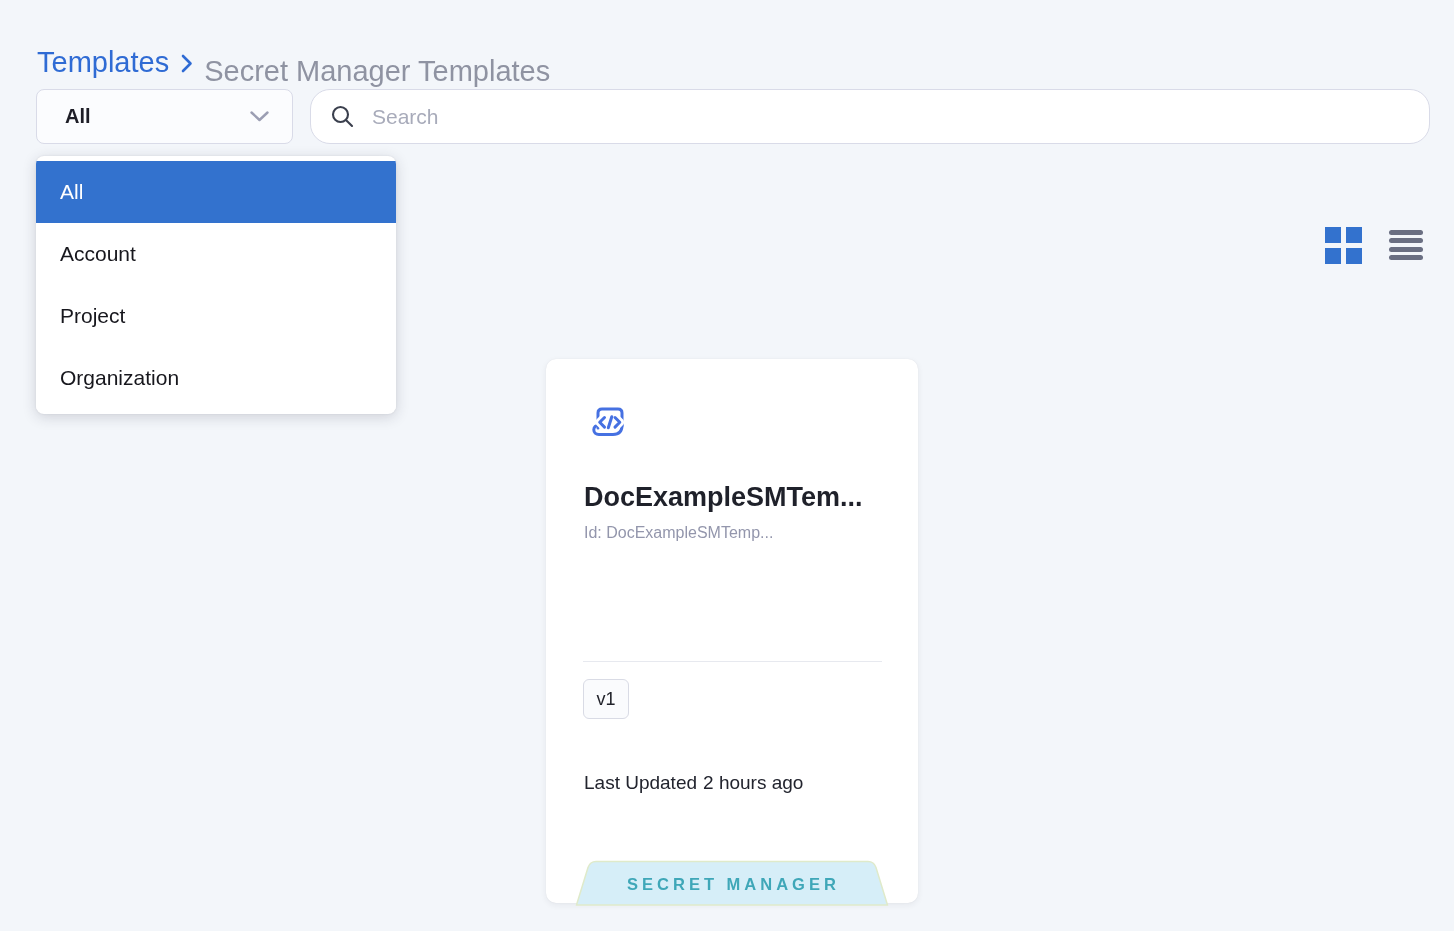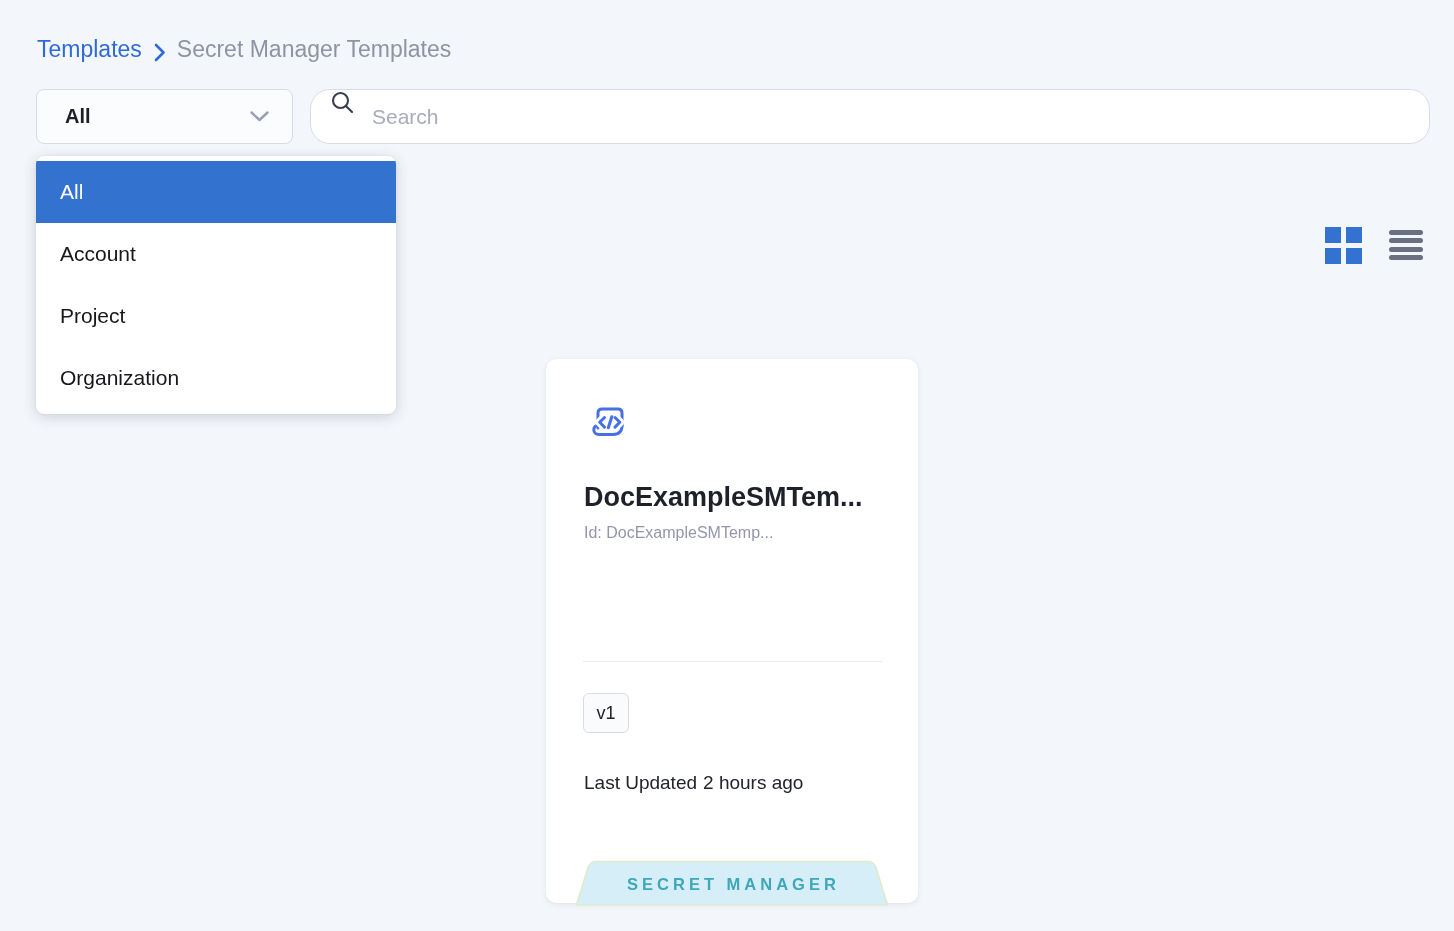--- a/index.html
+++ b/index.html
@@ -10,39 +10,39 @@
   *{box-sizing:border-box;}
   html,body{margin:0;padding:0;}
   body{
     width:1454px;height:931px;position:relative;overflow:hidden;
     background:var(--page-bg);
     font-family:"Liberation Sans",sans-serif;
     -webkit-font-smoothing:antialiased;
   }
 
   
-  .breadcrumb{position:absolute;left:37px;top:36px;display:flex;align-items:flex-end;gap:11px;font-size:23px;}
+  .breadcrumb{position:absolute;left:37px;top:36px;display:flex;align-items:center;gap:11px;font-size:29px;}
   .crumb-link{color:var(--link-blue);cursor:pointer;}
   .crumb-sep{display:flex;align-items:center;margin-top:2px;}
-  .crumb-current{color:#8F93A2;}
+  .crumb-current{color:#8F93A2;margin-top:19px;}
 
   
   .filter-select{
     position:absolute;left:36px;top:89px;width:257px;height:55px;
     background:#FBFCFE;border:1px solid var(--border-gray);border-radius:8px;
     display:flex;align-items:center;justify-content:space-between;
     padding:0 22px 0 28px;cursor:pointer;
   }
   .filter-value{font-size:20px;font-weight:bold;color:#1E1E27;}
 
   
   .search-box{
     position:absolute;left:310px;top:89px;width:1120px;height:55px;
     background:#fff;border:1px solid var(--border-gray);border-radius:20px;
-    display:flex;gap:15px;padding:0 19px;
+    display:flex;align-items:center;gap:15px;padding:0 19px;
   }
   .search-box input{
     flex:1;border:none;outline:none;background:transparent;
     font-size:21px;color:#1E1E27;font-family:"Liberation Sans",sans-serif;
   }
   .search-box input::placeholder{color:#A8ABBA;}
 
   
   .menu{
     position:absolute;left:36px;top:156px;width:360px;padding:5px 0;
@@ -76,21 +76,21 @@
   .card-icon{position:absolute;left:41px;top:43px;width:42px;height:42px;}
   .card-title{position:absolute;left:38px;top:123px;font-size:27px;font-weight:bold;color:var(--dark-text);white-space:nowrap;}
   .card-id{position:absolute;left:38px;top:165px;font-size:16px;color:var(--muted-text);white-space:nowrap;}
   .scope-badge{
     position:absolute;left:37px;top:231px;height:37px;line-height:37px;
     padding:0 15px;border-radius:8px;background:var(--badge-bg);color:var(--badge-text);
     font-size:15px;font-weight:bold;letter-spacing:.3px;white-space:nowrap;
   }
   .card-divider{position:absolute;left:37px;top:302px;width:299px;height:1px;background:#E7E9EF;}
   .version-chip{
-    position:absolute;left:37px;top:334px;min-width:46px;height:40px;padding:0 10px;
+    position:absolute;left:37px;top:320px;min-width:46px;height:40px;padding:0 10px;
     background:#FAFBFD;border:1px solid #D9DBE5;border-radius:6px;
     display:flex;align-items:center;justify-content:center;
     font-size:18px;color:#22232B;
   }
   .last-updated{position:absolute;left:38px;top:413px;display:flex;gap:6px;font-size:19px;color:#22242E;}
   .type-tag{position:absolute;left:50%;bottom:-3px;transform:translateX(-50%);width:313px;height:46px;text-align:center;}
 </style>
 </head>
 <body>
 

